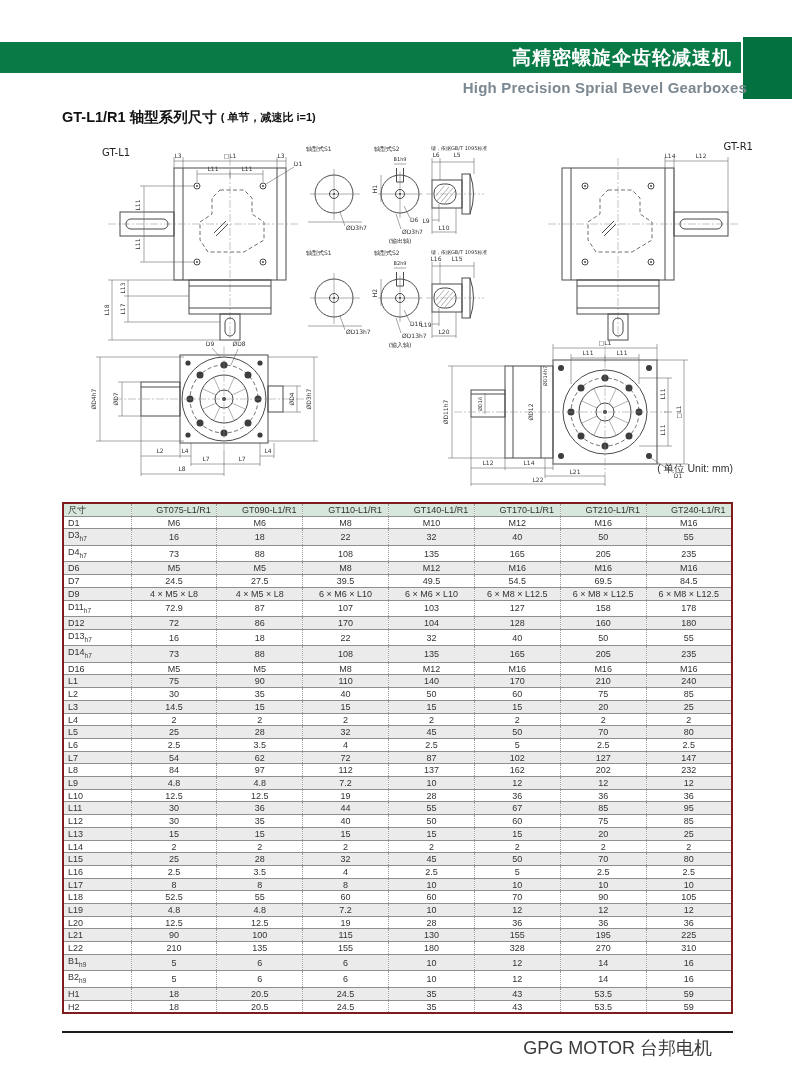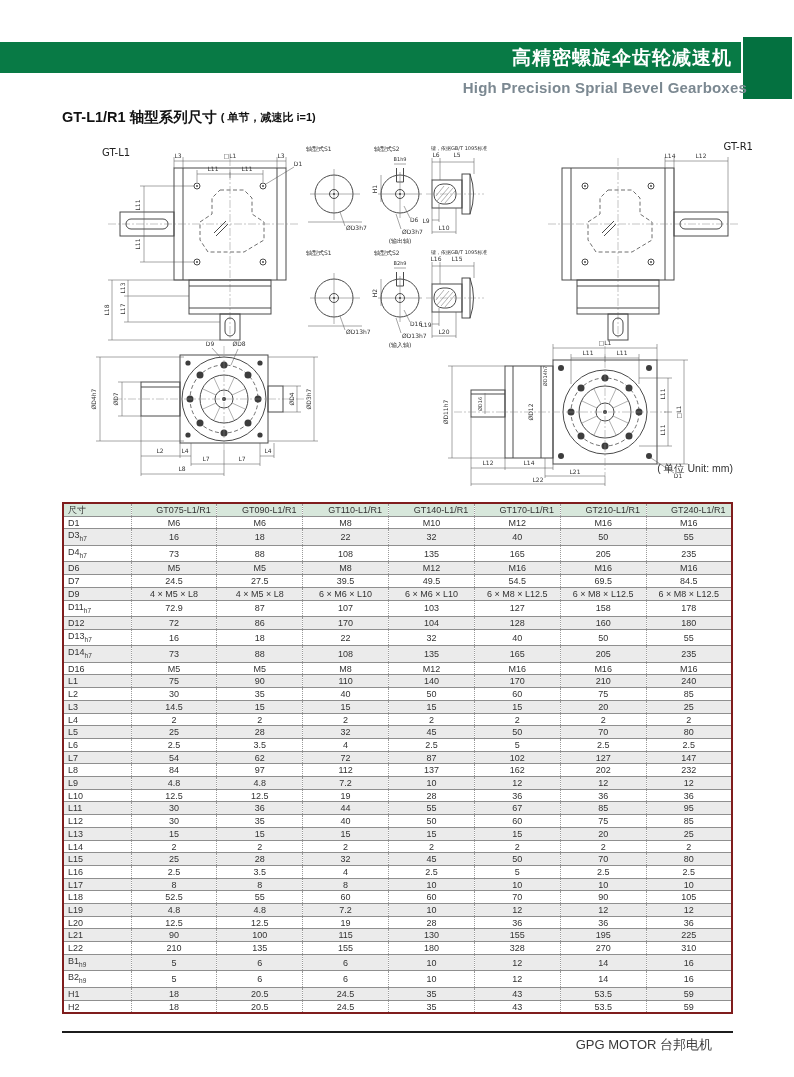--- a/index.html
+++ b/index.html
@@ -34,21 +34,21 @@
                   font-size:9px;color:#333;border:2px solid #7f1d1d;}
   table.dim-table th,table.dim-table td{border-top:1px solid #8f8f8f;border-left:1px dotted #9a9a9a;
        padding:1px 2px 0.5px;text-align:center;font-weight:normal;line-height:10.2px;overflow:hidden;white-space:nowrap;}
   table.dim-table th:first-child,table.dim-table td:first-child{border-left:none;text-align:left;padding-left:4px;}
   table.dim-table thead th{background:#d7e7db;border-top:none;padding-left:21px;}
   table.dim-table col.c-dim{width:68px;}
   table.dim-table tbody tr:nth-child(even){background:#ebebeb;}
   table.dim-table sub{font-size:6.5px;}
   
   .footer-line{position:absolute;left:62px;top:1031px;width:671px;height:2px;background:#1c1c1c;}
-  .footer-text{position:absolute;left:412px;top:1036px;width:300px;text-align:right;font-size:13px;color:#3a3a3a;}
+  .footer-text{position:absolute;left:412px;top:1036px;width:300px;text-align:right;font-size:18px;color:#3a3a3a;}
 </style>
 </head>
 <body>
 
 <div class="page">
 
   <div class="green-bar">
     <span>高精密螺旋伞齿轮减速机</span>
   </div>
   <div class="green-square"></div>

